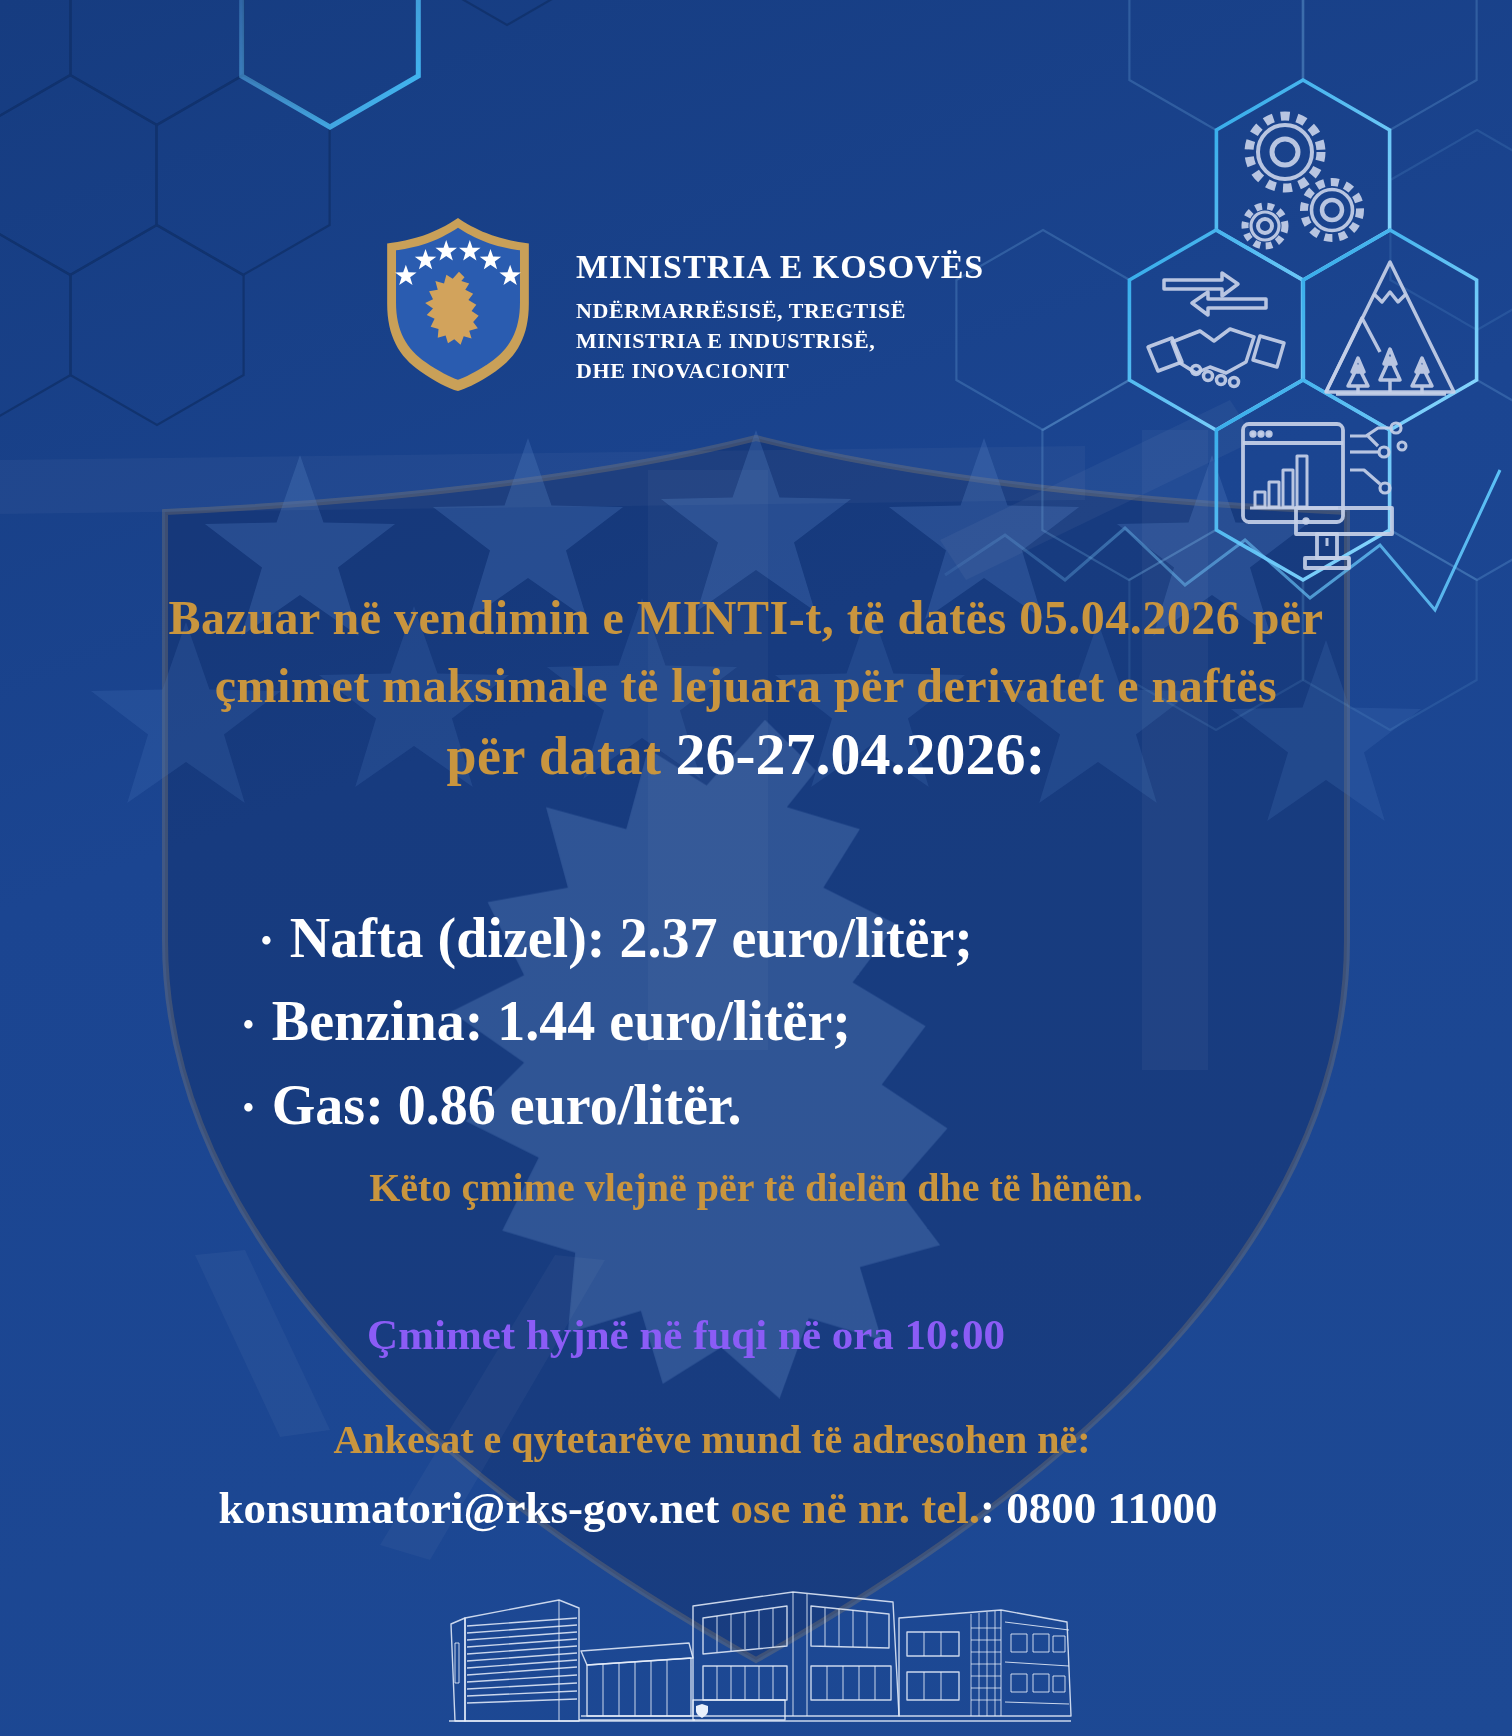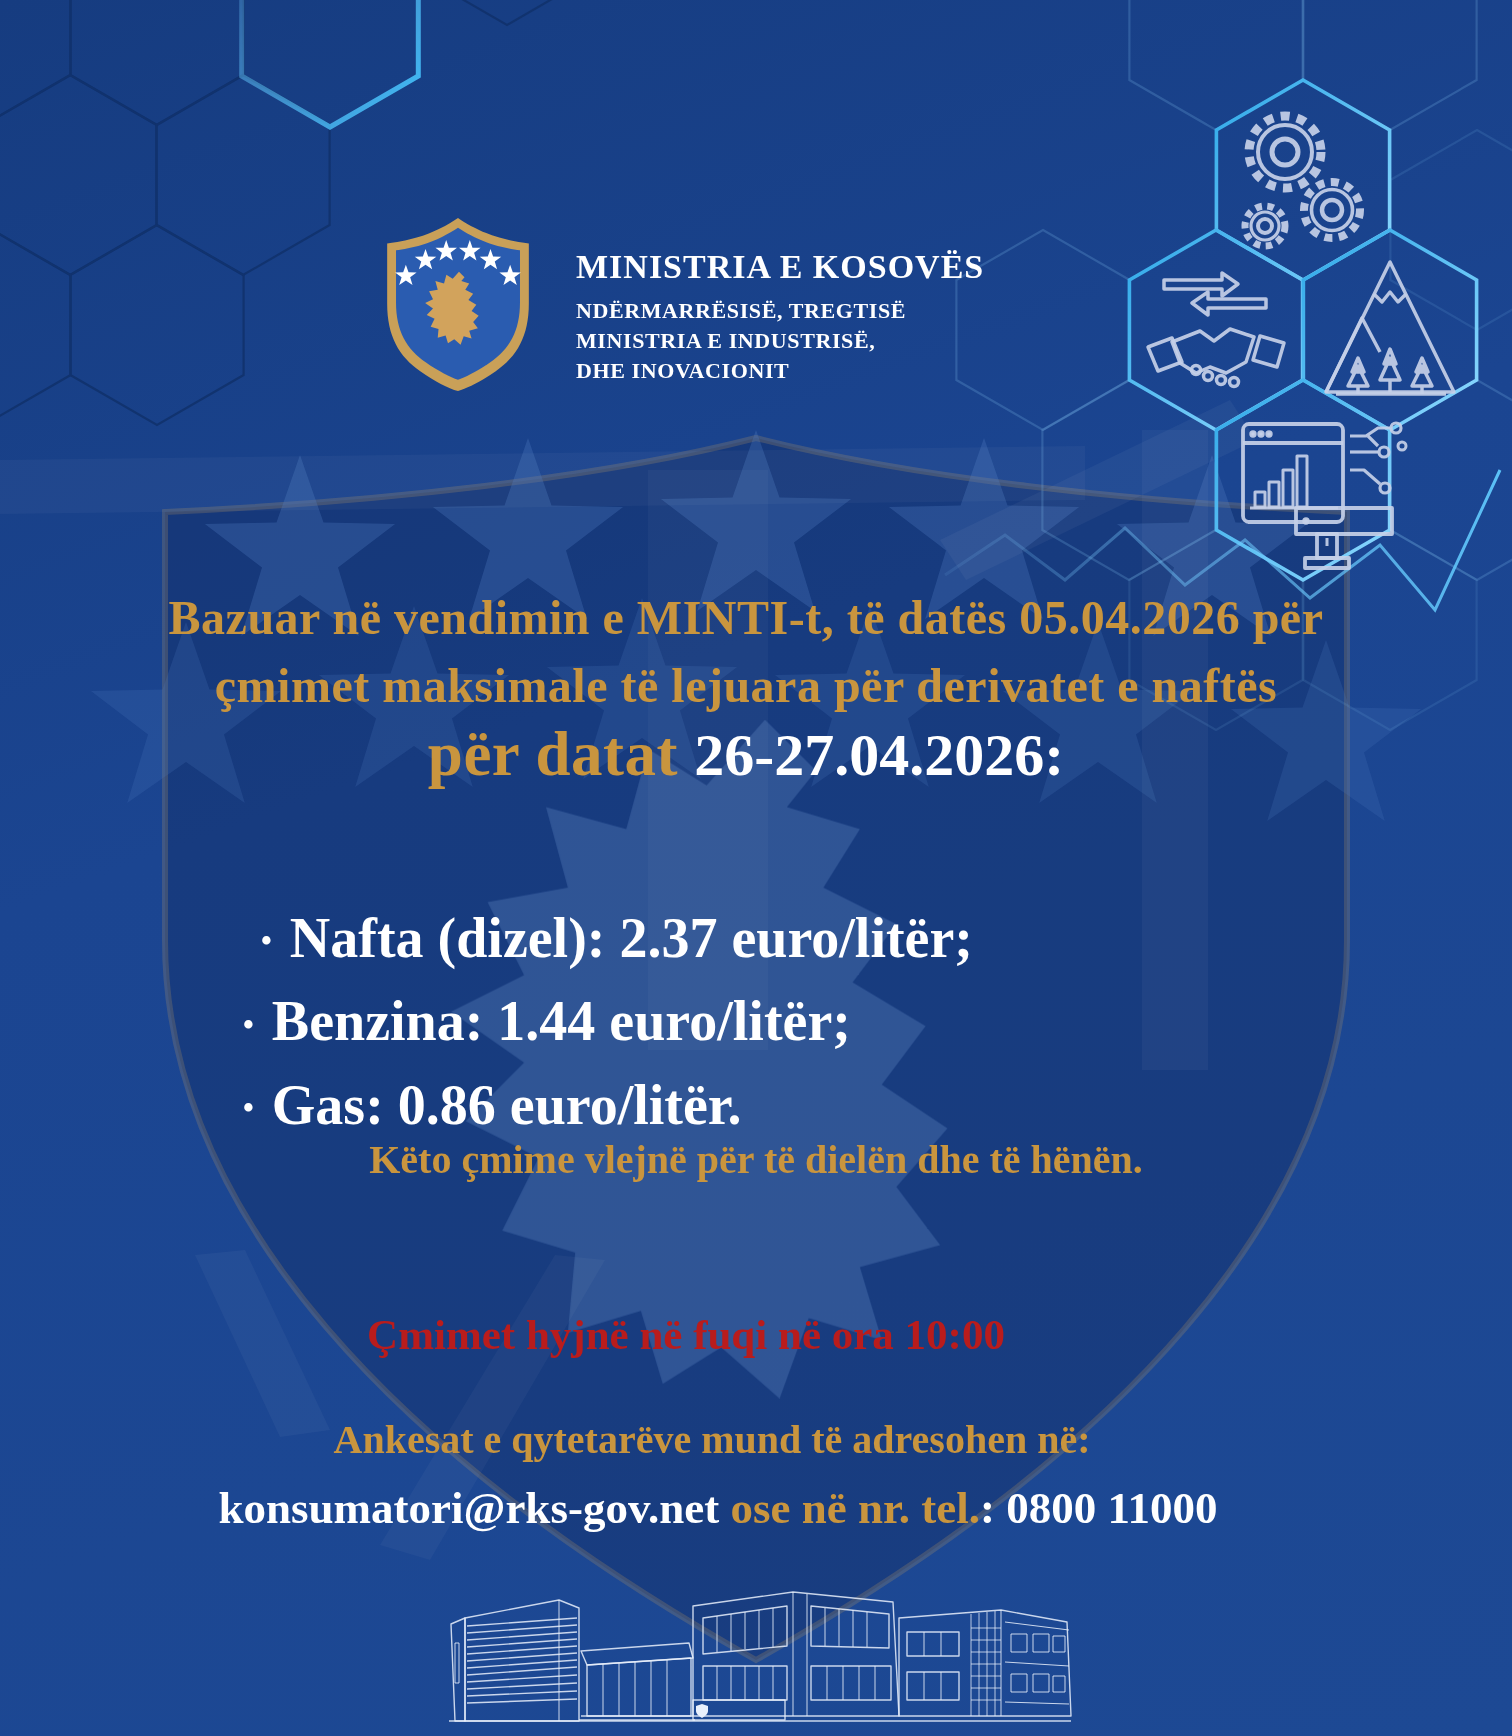--- a/index.html
+++ b/index.html
@@ -20,37 +20,37 @@
   .brand-text{position:absolute;left:576px;top:248px;z-index:3;color:#fff;}
   .brand-title{font-size:34px;font-weight:bold;letter-spacing:1px;margin:0 0 10px 0;}
   .brand-sub{font-size:22px;font-weight:bold;letter-spacing:.6px;line-height:30px;}
 
   
   .headline{
     position:absolute;top:584px;left:0;width:1492px;z-index:3;
     text-align:center;color:var(--gold);font-weight:bold;
     font-size:48px;line-height:68px;letter-spacing:.5px;
   }
-  .headline .dates-prefix{font-size:63px;}
+  .headline .dates-prefix{font-size:54px;}
   .headline .dates-value{color:#fff;font-size:60px;letter-spacing:0;}
 
   .prices{
     position:absolute;left:243px;top:898px;z-index:3;margin:0;padding:0;list-style:none;
     color:#fff;font-weight:bold;font-size:56px;line-height:80px;
   }
   .prices li.indent{padding-left:18px;}
   .prices .bullet{font-size:0.55em;vertical-align:0.18em;margin-right:18px;}
 
   .note-validity{
-    position:absolute;top:1136px;left:0;width:1512px;text-align:center;z-index:3;
+    position:absolute;top:1164px;left:0;width:1512px;text-align:center;z-index:3;
     color:var(--gold);font-weight:bold;font-size:40px;
   }
   .note-effective{
     position:absolute;top:1310px;left:0;width:1372px;text-align:center;z-index:3;
-    color:#b91c1c;font-weight:bold;font-size:43px;
+    color:#8b5cf6;font-weight:bold;font-size:43px;
   }
   .complaints-heading{
     position:absolute;top:1416px;left:0;width:1424px;text-align:center;z-index:3;
     color:var(--gold);font-weight:bold;font-size:40px;
   }
   .contact-line{
     position:absolute;top:1460px;left:0;width:1436px;text-align:center;z-index:3;
     color:#fff;font-weight:bold;font-size:45px;margin-top:22px;
   }
   .contact-line .gold{color:var(--gold);}

